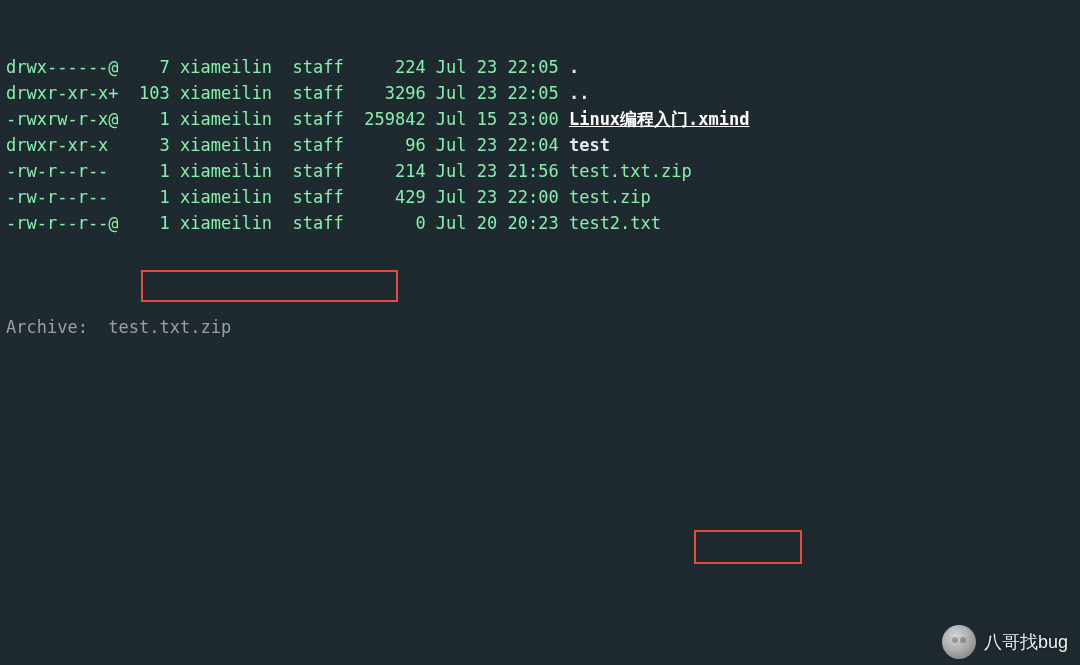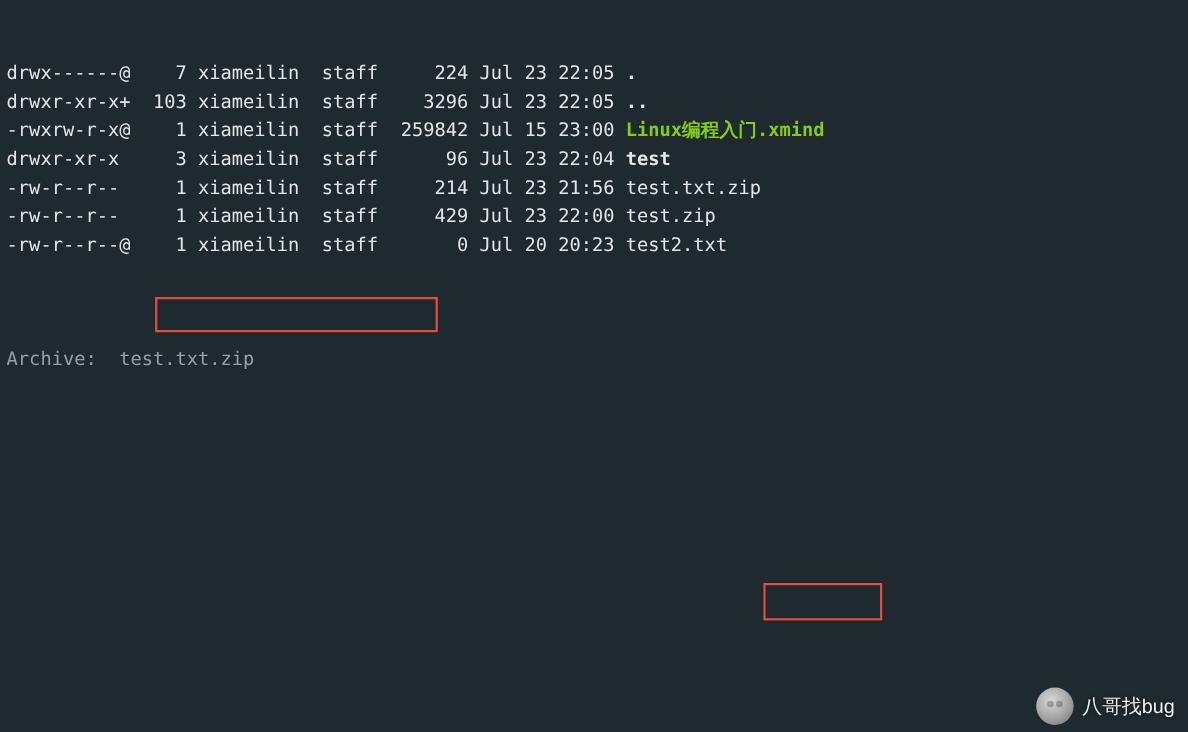--- a/index.html
+++ b/index.html
@@ -16,22 +16,22 @@
     position: relative;
   }
   .term {
     padding: 2px 6px 6px 6px;
     white-space: pre;
   }
   .arrow { color: #97a0a3; }
   .bold-white { color: #e6e6e6; font-weight: bold; }
   .cmd { color: #b5c93d; }
   .arg-white { color: #cfd6d9; }
-  .dim { color: #e5e5e5; margin-top: 14px; }
-  .red { color: #84cc16; font-weight: bold; }
+  .dim { color: #86efac; margin-top: 14px; }
+  .red { color: #ffffff; font-weight: bold; text-decoration: underline; }
   .row { display: block; }
   .seg { white-space: pre; }
   .hl-red { position: absolute; border: 2px solid #e74c3c; pointer-events: none; }
   .watermark {
     position: absolute;
     right: 12px;
     bottom: 6px;
     display: flex;
     align-items: center;
     color: #f0f0f0;

